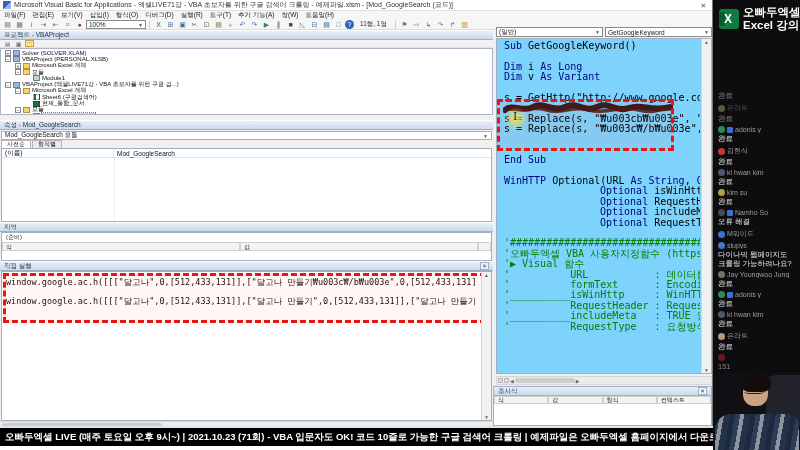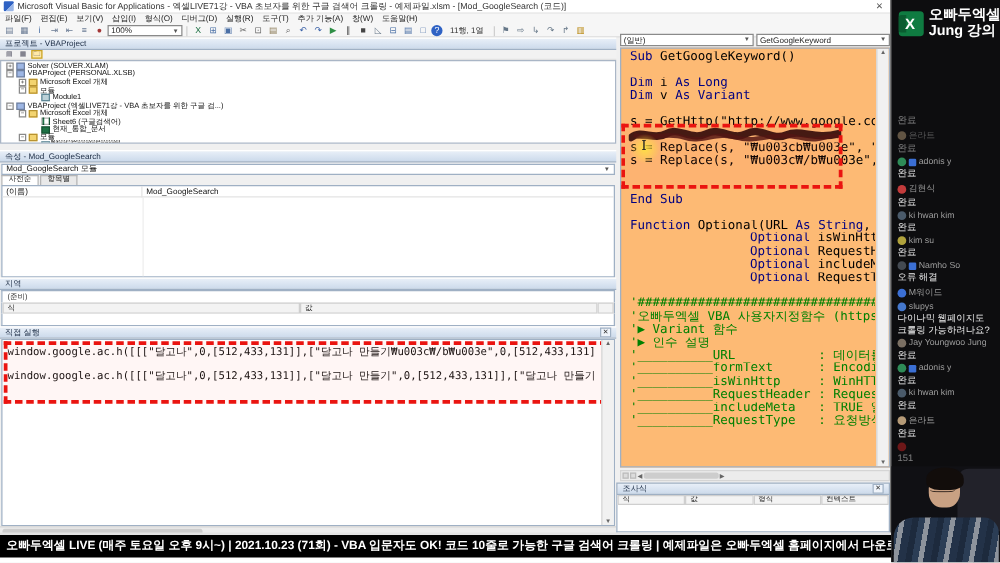--- a/index.html
+++ b/index.html
@@ -70,21 +70,21 @@
 #immLines{position:absolute;left:4px;top:5px;right:14px;z-index:1}
 .imm-line{font-family:"DejaVu Sans Mono",monospace;font-size:8.5px;line-height:10px;margin-bottom:9px;white-space:pre;color:#111;overflow:hidden}
 .vscroll{position:absolute;right:0;top:0;width:10px;height:100%;background:#f1f1f1;border-left:1px solid #d5d5d5;display:flex;flex-direction:column;justify-content:space-between;align-items:center;font-size:5px;color:#666;z-index:3}
 #immH{position:absolute;top:391px;left:0;width:493px;height:7px;background:#ececec;border-top:1px solid #d5d5d5}
 #immH .thumb{position:absolute;left:2px;top:1px;width:160px;height:5px;background:#cdcdcd;border-radius:2px}
 
 
 #codecol{position:absolute;left:496px;top:26px;width:216px;height:358px}
 #combos{height:12px;display:flex;gap:2px;padding:1px 0}
 #combos .combo{flex:1;height:10px}
-#codeArea{position:relative;background:#fdba74;border:1px solid #9fb0c4;height:336px;overflow:hidden}
+#codeArea{position:relative;background:#7dd3fc;border:1px solid #9fb0c4;height:336px;overflow:hidden}
 #codeLines{position:absolute;left:7px;top:2px;right:11px;font-family:"DejaVu Sans Mono",monospace;font-size:10px;line-height:10.4px}
 .code-line{height:10.4px;white-space:pre;overflow:hidden}
 .c-k{color:#000080}.c-t{color:#000}.c-c{color:#008000}
 #codeRed{position:absolute;left:0;top:60px;width:177px;height:52px;border:3px dashed var(--ann);background:rgba(255,70,60,.06);z-index:5}
 #scribble{position:absolute;left:6px;top:62px;z-index:4}
 #glow{position:absolute;left:7px;top:68px;width:24px;height:24px;border-radius:50%;background:radial-gradient(circle,rgba(255,228,64,.9),rgba(255,228,64,0) 70%);z-index:6}
 #ibeam{position:absolute;left:16px;top:72px;z-index:7;font-family:"DejaVu Serif",serif;font-size:11px;color:#222;line-height:11px}
 #codeArea .vscroll{z-index:8}
 #hscroll{height:9px;margin-top:2px;background:#ececec;border:1px solid #d5d5d5;display:flex;align-items:center;font-size:5px;color:#666;padding:0 1px;gap:1px}
 #hscroll .thumb{width:60px;height:5px;background:#cdcdcd;border-radius:2px}
@@ -333,30 +333,29 @@
             <div class="code-line"><span class="c-k">Dim </span><span class="c-t">v </span><span class="c-k">As Variant</span></div>
             <div class="code-line">&nbsp;</div>
             <div class="code-line"><span class="c-t">s = GetHttp("http://www.google.com/complete</span></div>
             <div class="code-line">&nbsp;</div>
             <div class="code-line"><span class="c-t">s = Replace(s, "₩u003cb₩u003e", "")</span></div>
             <div class="code-line"><span class="c-t">s = Replace(s, "₩u003c₩/b₩u003e", "")</span></div>
             <div class="code-line">&nbsp;</div>
             <div class="code-line">&nbsp;</div>
             <div class="code-line"><span class="c-k">End Sub</span></div>
             <div class="code-line">&nbsp;</div>
-            <div class="code-line"><span class="c-k">Function </span><span class="c-t">Optional(URL </span><span class="c-k">As String</span><span class="c-t">, </span><span class="c-k">Optional </span></div>
+            <div class="code-line"><span class="c-k">WinHTTP </span><span class="c-t">Optional(URL </span><span class="c-k">As String</span><span class="c-t">, </span><span class="c-k">Optional </span></div>
             <div class="code-line" style="padding-left: 96px;"><span class="c-k">Optional </span><span class="c-t">isWinHttp </span></div>
             <div class="code-line" style="padding-left: 96px;"><span class="c-k">Optional </span><span class="c-t">RequestHeader </span></div>
             <div class="code-line" style="padding-left: 96px;"><span class="c-k">Optional </span><span class="c-t">includeMeta </span></div>
             <div class="code-line" style="padding-left: 96px;"><span class="c-k">Optional </span><span class="c-t">RequestType </span></div>
             <div class="code-line">&nbsp;</div>
             <div class="code-line"><span class="c-c">'###################################</span></div>
             <div class="code-line"><span class="c-c">'오빠두엑셀 VBA 사용자지정함수 (https://www.opp</span></div>
-            <div class="code-line"><span class="c-c">'▶ Variant 함수</span></div>
-            <div class="code-line"><span class="c-c">'▶ 인수 설명</span></div>
+            <div class="code-line"><span class="c-c">'▶ Visual 함수</span></div>
             <div class="code-line"><span class="c-c">'__________URL           : 데이터를 스크</span></div>
             <div class="code-line"><span class="c-c">'__________formText      : Encoding 된</span></div>
             <div class="code-line"><span class="c-c">'__________isWinHttp     : WinHTTP 로 </span></div>
             <div class="code-line"><span class="c-c">'__________RequestHeader : RequestHead</span></div>
             <div class="code-line"><span class="c-c">'__________includeMeta   : TRUE 일 경우</span></div>
             <div class="code-line"><span class="c-c">'__________RequestType   : 요청방식입니</span></div>
           </div>
         <div id="codeRed"></div>
         <svg id="scribble" width="170" height="14" viewBox="0 0 170 14">
           <path d="M2,9 C10,2 20,12 30,6 S50,12 62,6 S82,12 94,6 S114,12 126,7 S148,11 168,6" fill="none" stroke="#2a0a08" stroke-width="6" stroke-linecap="round" opacity="0.92"></path>
@@ -394,21 +393,21 @@
 
     <div id="vbeBottom"></div>
   </div>
 
   <div id="sidebar">
     <div id="chatHeader">
       <span class="xl-ico">
           <span>X</span>
         </span>
       <span class="ch-title">
-        <span>오빠두엑셀</span><br><span>Jung 강의</span>
+        <span>오빠두엑셀</span><br><span>Excel 강의</span>
       </span>
     </div>
     <div id="chatList">
         <div class="chat-msg dim">
           <div class="ctext">완료</div>
         </div>
         <div class="chat-msg dim">
           <div class="chat-u">
             <span class="avatar" style="background: rgb(181, 154, 119);"></span>
             <span class="cuser">은라트</span>

